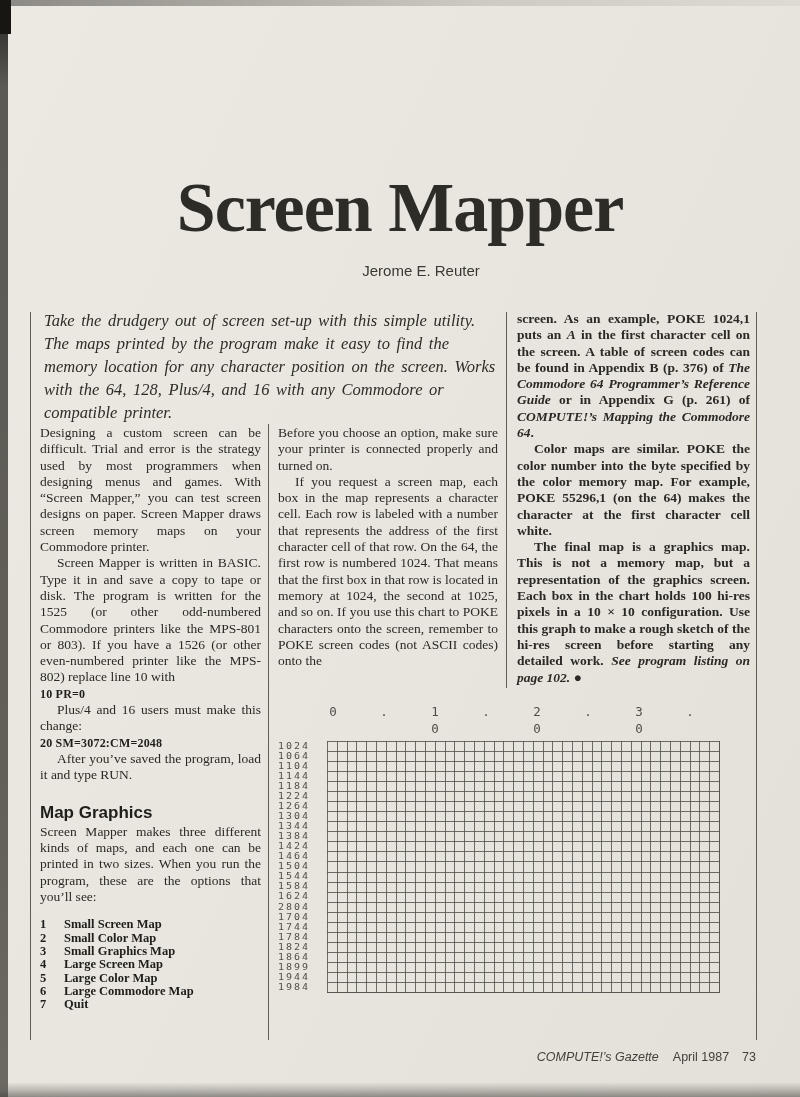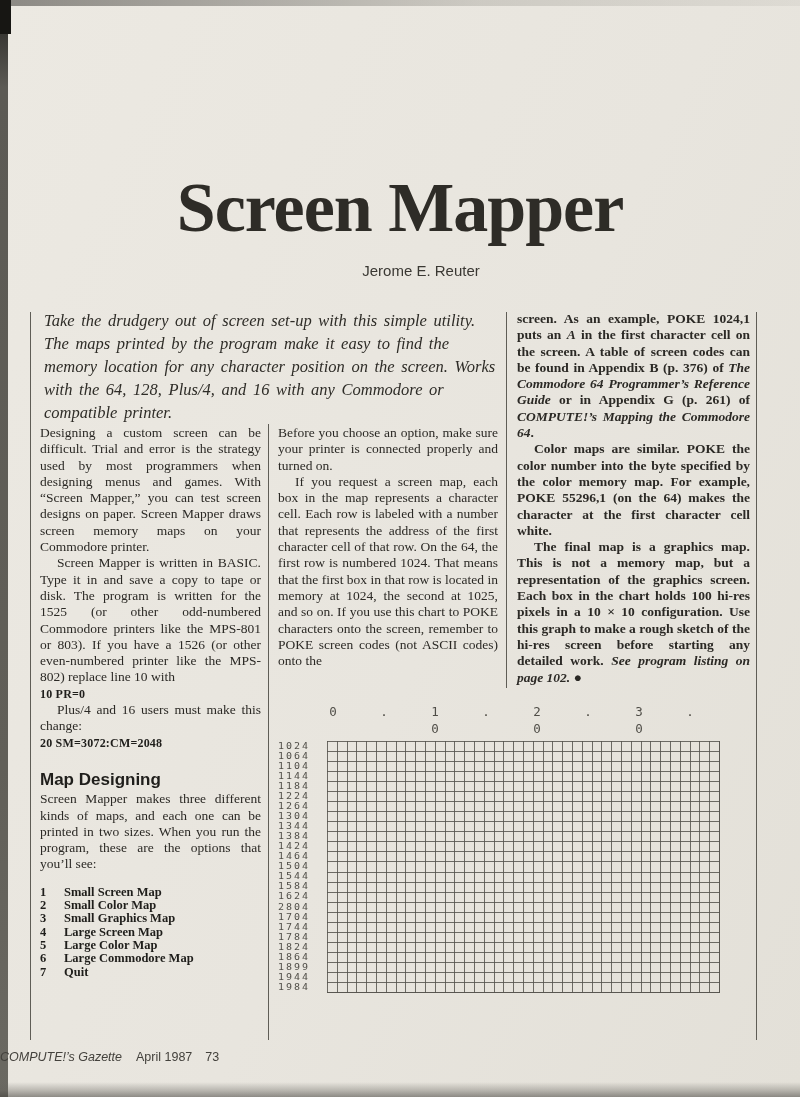--- a/index.html
+++ b/index.html
@@ -60,21 +60,21 @@
 
   .map-grid{position:absolute;left:327px;top:741px;width:392px;height:251px;
         border-right:1px solid rgba(86,84,78,.85);border-bottom:1px solid rgba(86,84,78,.85);
         background-image:
           repeating-linear-gradient(to right,rgba(86,84,78,.85) 0 1px,transparent 1px 9.8px),
           repeating-linear-gradient(to bottom,rgba(86,84,78,.85) 0 1px,transparent 1px 10.04px);}
 
   .fig-caption{position:absolute;left:331px;top:1001px;width:420px;font-style:italic;
         font-size:14px;word-spacing:2px;color:#2e2c27;}
 
-  .footer{position:absolute;top:1050px;left:0;width:756px;
+  .footer{position:absolute;top:1050px;left:0;width:756px;text-align:right;
         font-family:"Liberation Sans",sans-serif;font-size:12.5px;color:#43413c;}
   .footer .mag{font-style:italic;}
   .footer .issue{margin-left:14px;}
   .footer .pageno{margin-left:13px;}
 </style>
 </head>
 <body>
 
 <div class="page">
   <div class="edge-top"></div>
@@ -90,21 +90,22 @@
   <div class="rule rule-mid1"></div>
   <div class="rule rule-mid2"></div>
   <div class="rule rule-right"></div>
 
   <div class="col col-left">
     <p>Designing a custom screen can be difficult. Trial and error is the strategy used by most programmers when designing menus and games. With “Screen Mapper,” you can test screen designs on paper. Screen Mapper draws screen memory maps on your Commodore printer.</p>
     <p class="indent">Screen Mapper is written in BASIC. Type it in and save a copy to tape or disk. The program is written for the 1525 (or other odd-numbered Commodore printers like the MPS-801 or 803). If you have a 1526 (or other even-numbered printer like the MPS-802) replace line 10 with</p>
     <p class="code">10 PR=0</p>
     <p class="indent">Plus/4 and 16 users must make this change:</p>
     <p class="code">20 SM=3072:CM=2048</p>
-    <h2 class="section-head">Map Designing</h2>
+    <p class="indent">After you’ve saved the program, load it and type RUN.</p>
+    <h2 class="section-head">Map Graphics</h2>
     <p>Screen Mapper makes three different kinds of maps, and each one can be printed in two sizes. When you run the program, these are the options that you’ll see:</p>
     <div class="menu">
       <div class="menu-row">
           <span class="menu-num">1</span>
           <span>Small Screen Map</span>
         </div>
       <div class="menu-row">
           <span class="menu-num">2</span>
           <span>Small Color Map</span>
         </div>

